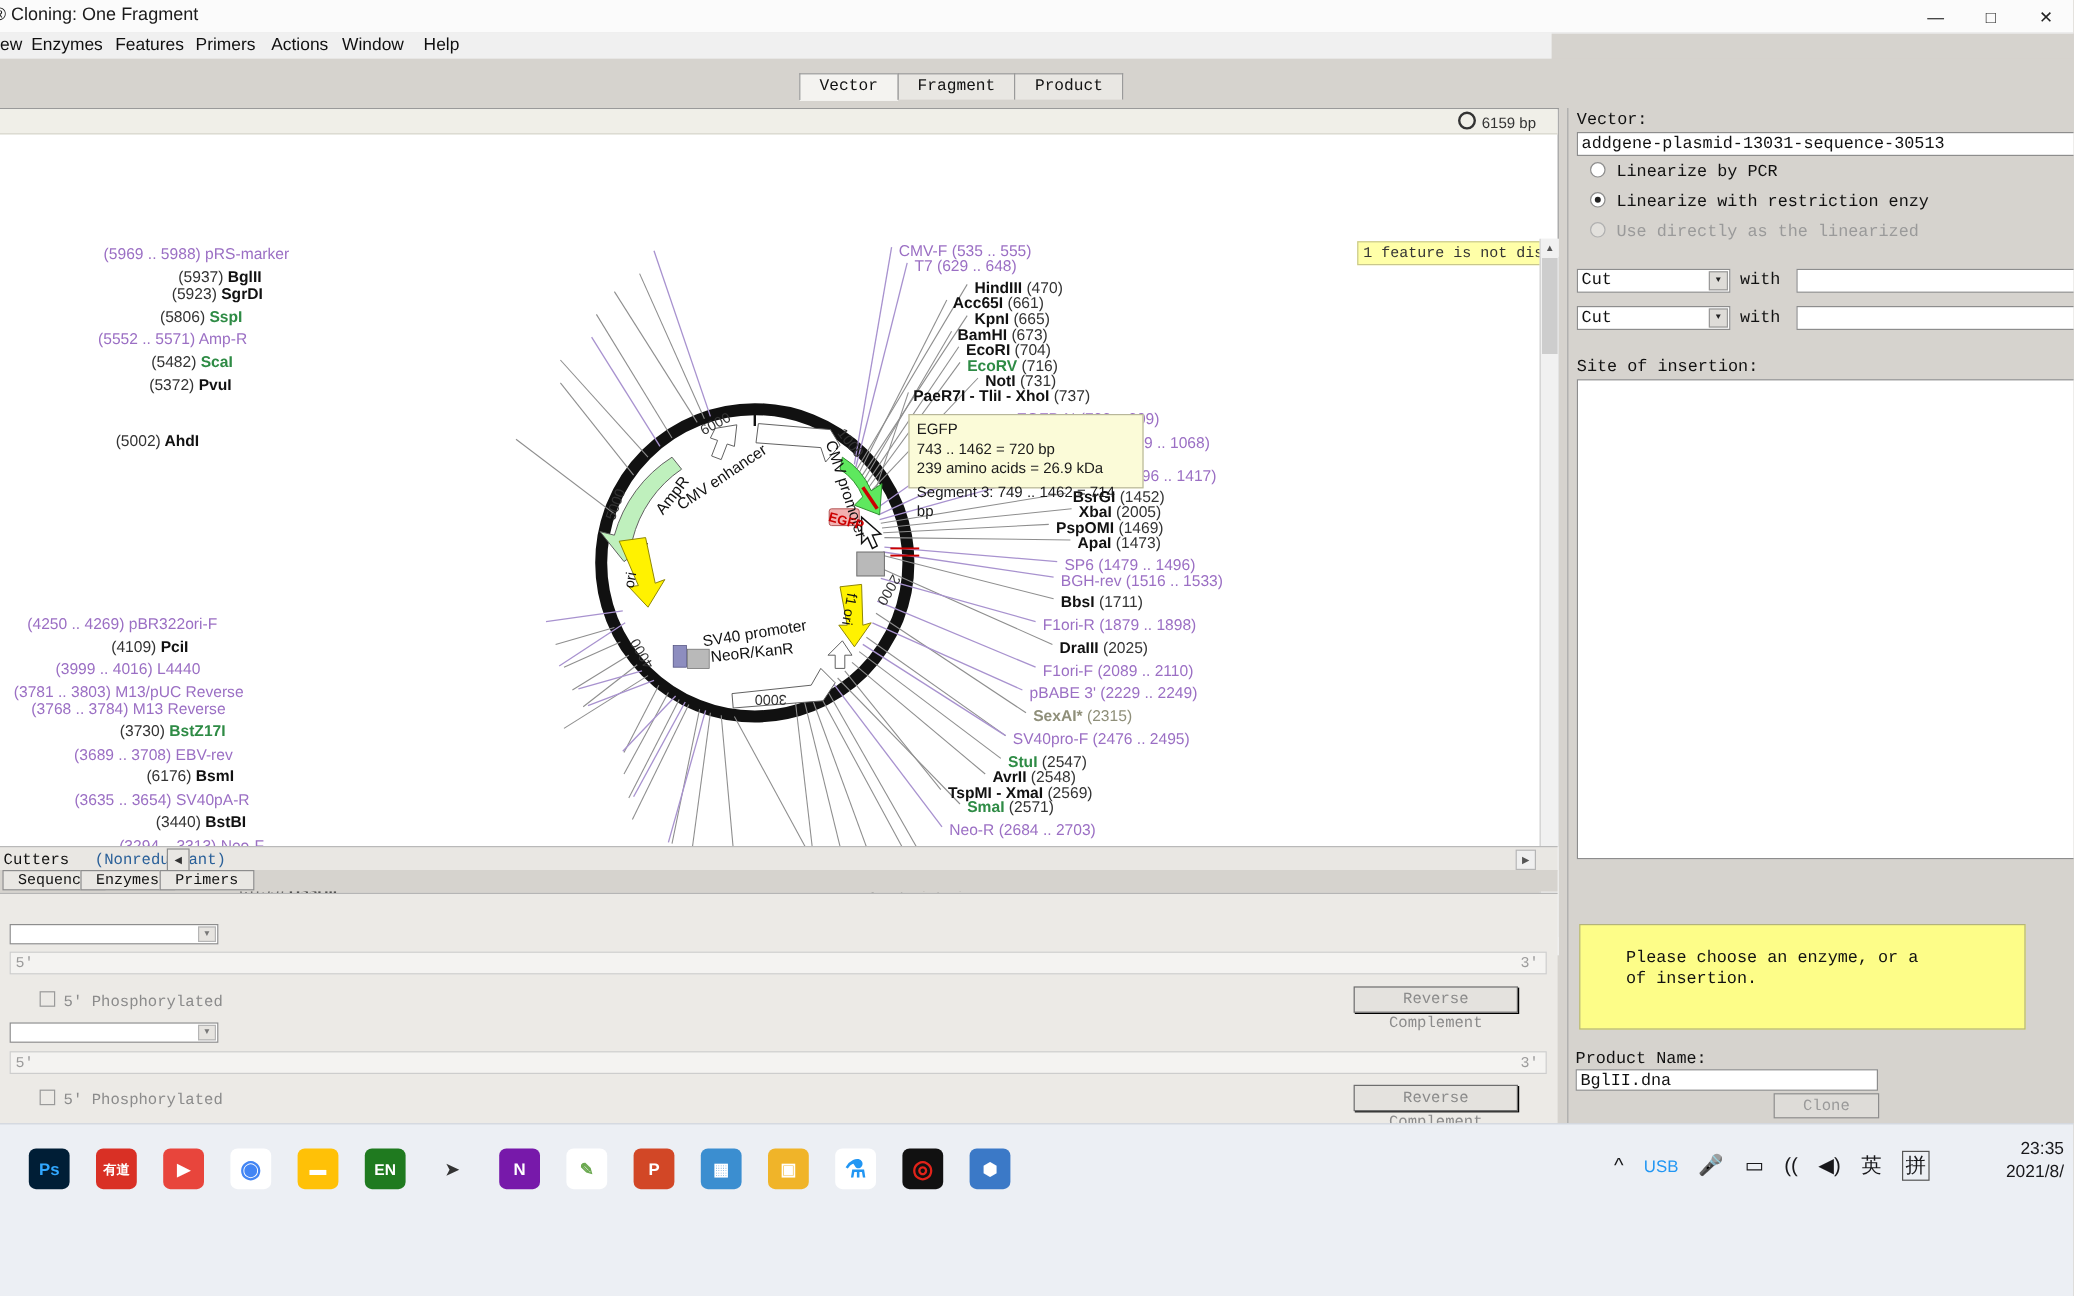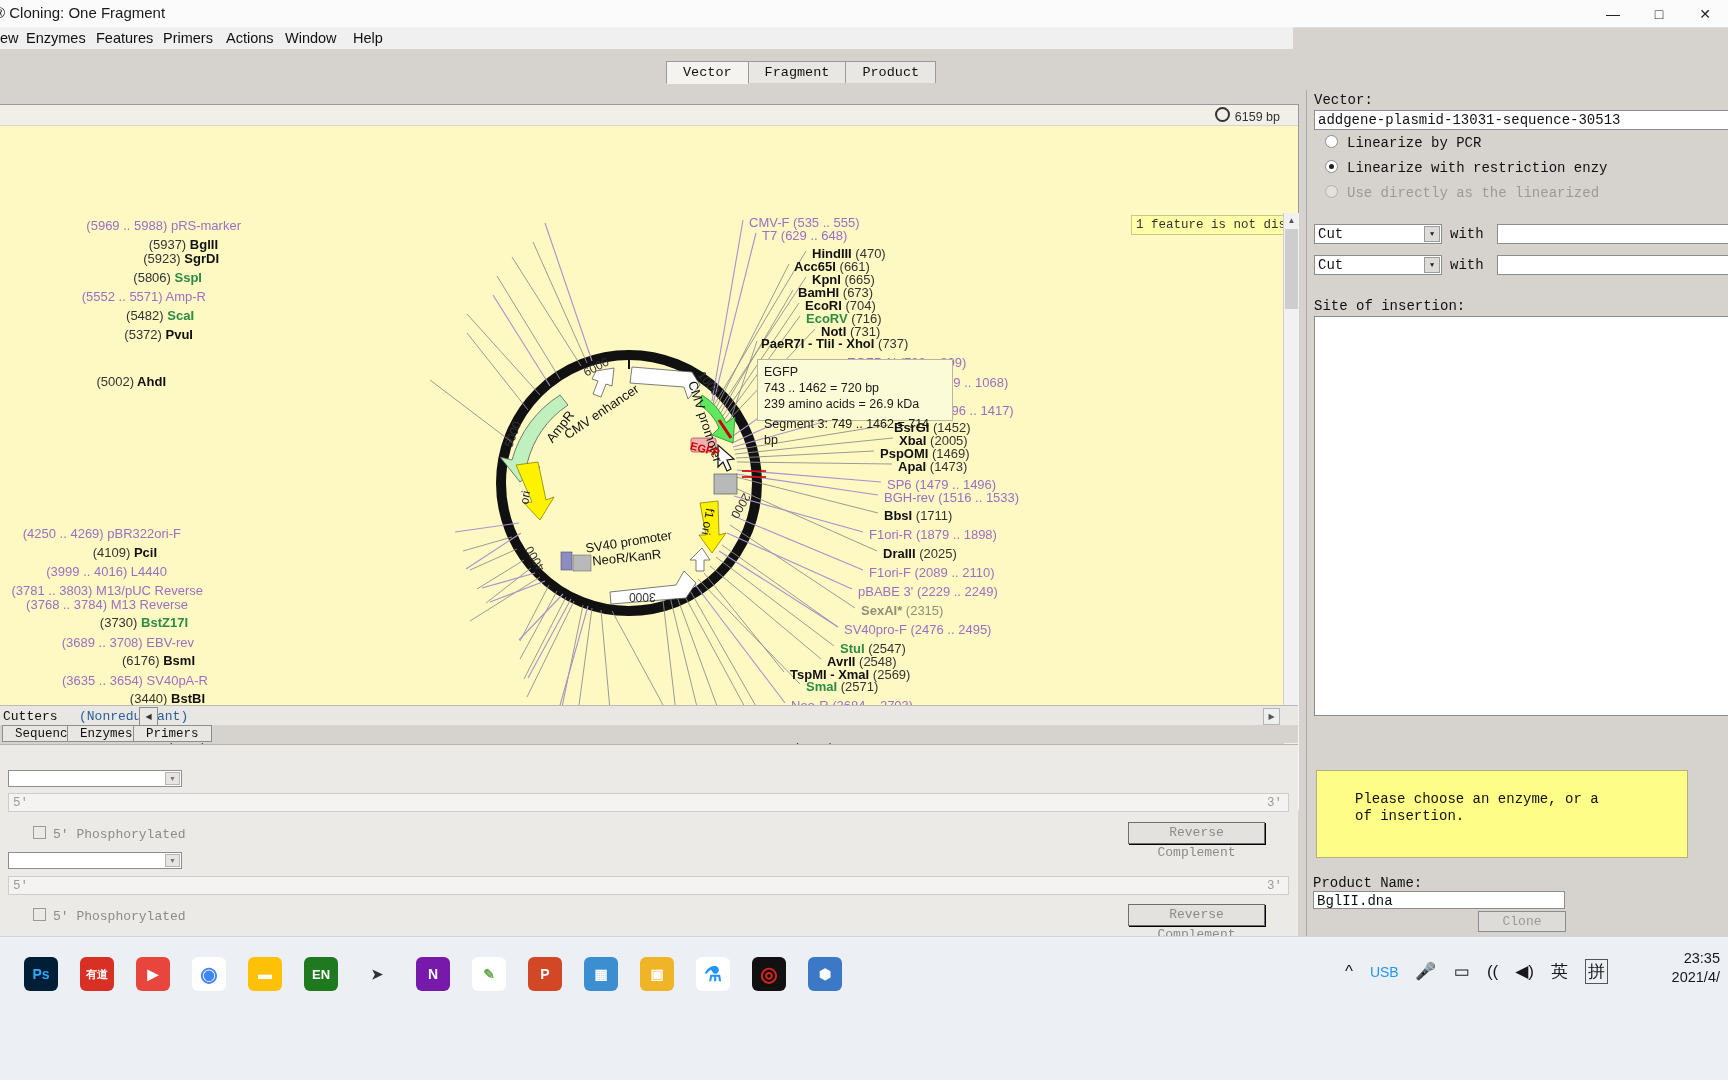--- a/index.html
+++ b/index.html
@@ -25,21 +25,21 @@
   
   .topstrip{position:absolute;left:0;top:49px;width:1728px;height:41px;background:#d6d3ce;}
 
   
   .tabrow{position:absolute;left:666px;top:61px;height:22px;display:flex;}
   .tab{height:21px;line-height:21px;padding:0 16px;font-size:13.5px;font-family:"Liberation Mono", monospace;
        background:#e9e7e3;border:1px solid #9a9a9a;border-bottom:none;color:#111;margin-right:-1px;}
   .tab.active{background:#f4f3f0;border-bottom:1px solid #f4f3f0;}
 
   
-  .mapwrap{position:absolute;left:0;top:104px;width:1298px;height:615px;background:#fef9c3;
+  .mapwrap{position:absolute;left:0;top:90px;width:1298px;height:615px;background:#ffffff;
            border-top:1px solid #9a9a9a;border-right:1px solid #9a9a9a;}
   .maphdr{position:absolute;left:0;top:0;width:1298px;height:20px;background:#f0efe8;border-bottom:1px solid #d8d6cc;}
   .bpbadge{position:absolute;right:18px;top:2px;font-size:12.5px;color:#333;}
   .bpbadge .ring{display:inline-block;width:11px;height:11px;border:2px solid #333;border-radius:50%;vertical-align:-1px;margin-right:5px;}
 
   .warnbox{position:absolute;left:1131px;top:110px;width:162px;height:20px;background:#ffffa8;border:1px solid #c9c78d;
            font-size:12.5px;font-family:"Liberation Mono", monospace;color:#333;padding:2px 0 0 4px;box-sizing:border-box;
            white-space:nowrap;overflow:hidden;}
 
   
@@ -475,17 +475,17 @@
       <span style="color:#2196f3;font-size:14px">USB</span>
       <span>🎤</span>
       <span>▭</span>
       <span>((</span>
       <span>◀)</span>
       <span>英</span>
       <span style="border:1px solid #555;padding:0 2px;">拼</span>
     </div>
     <div class="clock">
       <div>23:35</div>
-      <div>2021/4/</div>
+      <div>2021/8/</div>
     </div>
   </div>
 
 </div>
 
 </body></html>

